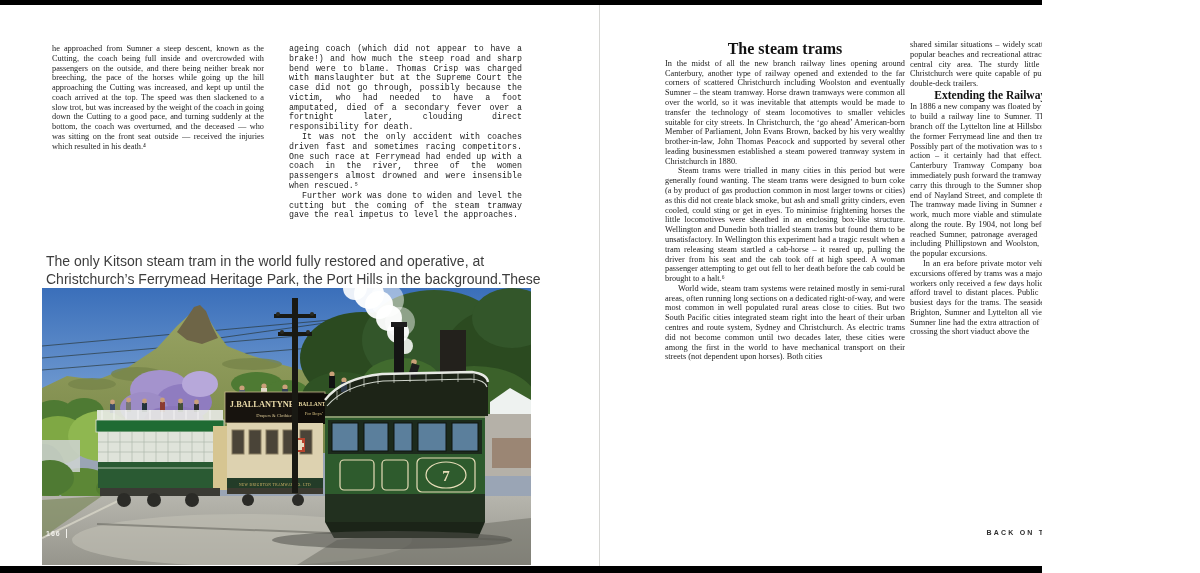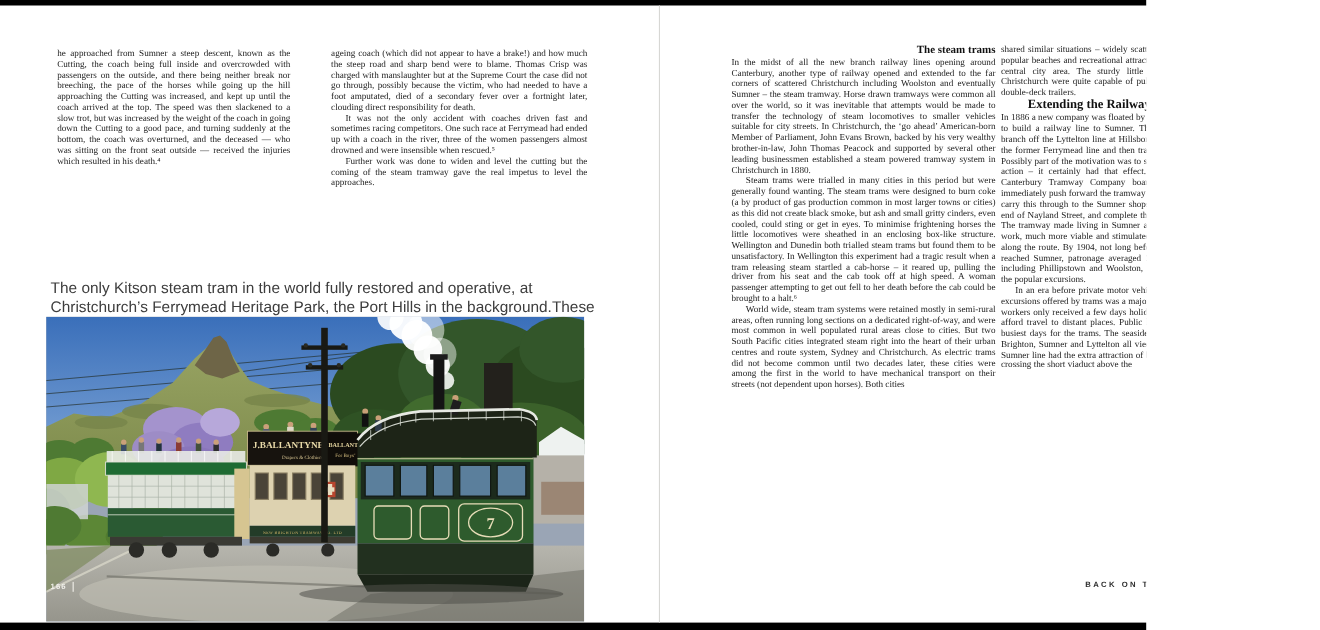--- a/index.html
+++ b/index.html
@@ -10,25 +10,25 @@
   #edge-bottom{top:566px;height:7px;}
   #page-divider{position:absolute;left:599px;top:5px;width:1px;height:561px;background:#d7d7d4;}
 
   .col{position:absolute;text-align:justify;font-size:8.3px;line-height:1.18;color:#1c1c1c;}
   .col p{margin:0;}
   .indent{text-indent:13px;}
   .quote-block{margin-left:11px;}
   .para-gap{margin-top:7px !important;}
 
   #l-col1{left:52px;top:44px;width:212px;}
-  #l-col2{left:301px;top:44px;width:233px;}
+  #l-col2{left:289px;top:44px;width:233px;font-family:Liberation Mono, monospace;}
   #r-col1{left:665px;top:40px;width:240px;}
   #r-col2{left:910px;top:40px;width:240px;}
 
-  .h1{font-size:10px;font-weight:bold;text-align:right;margin:0 0 6px 0;color:#111;}
+  .h1{font-size:16px;font-weight:bold;text-align:center;margin:0 0 6px 0;color:#111;}
   .h2{font-size:11.5px;font-weight:bold;text-align:center;margin:13px 0 7px 0;color:#111;}
 
   #caption{position:absolute;left:46px;top:253px;width:500px;
            font-family:"Liberation Sans", sans-serif;font-size:14px;line-height:1.28;color:#3d3d3d;}
   #caption .credit{font-style:italic;color:#4a4a4a;}
 
   #photo-wrap{position:absolute;left:42px;top:288px;width:489px;height:277px;background:#9aa5b5;}
   #photo-wrap svg{display:block;}
 
   #left-pagenum{position:absolute;left:46px;top:529px;display:flex;align-items:center;gap:5px;

